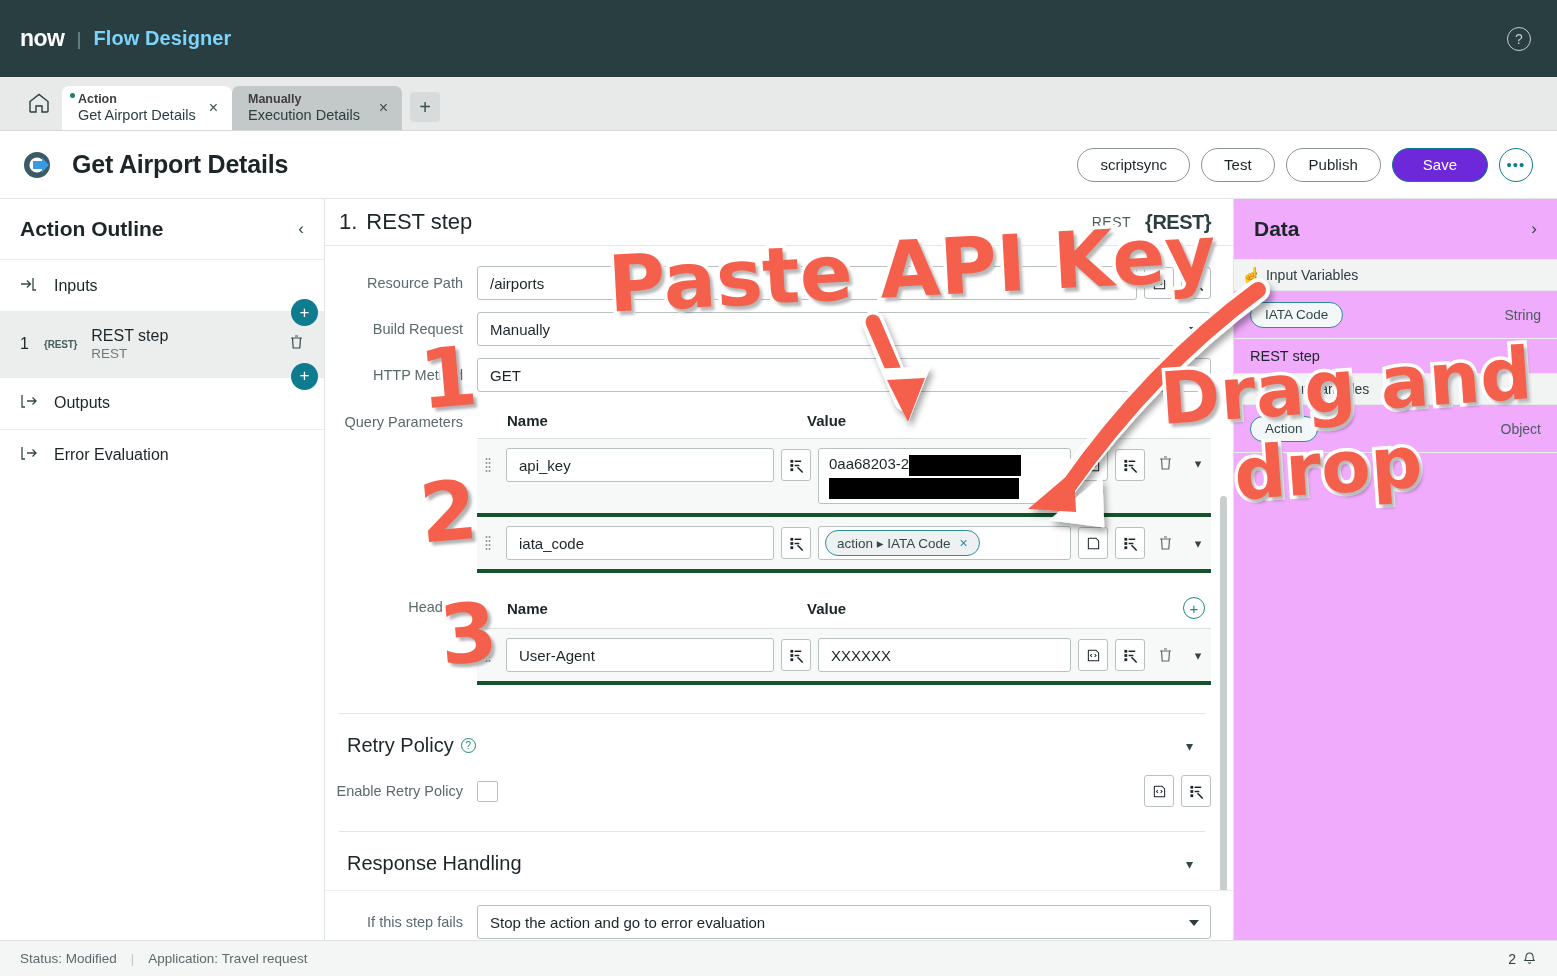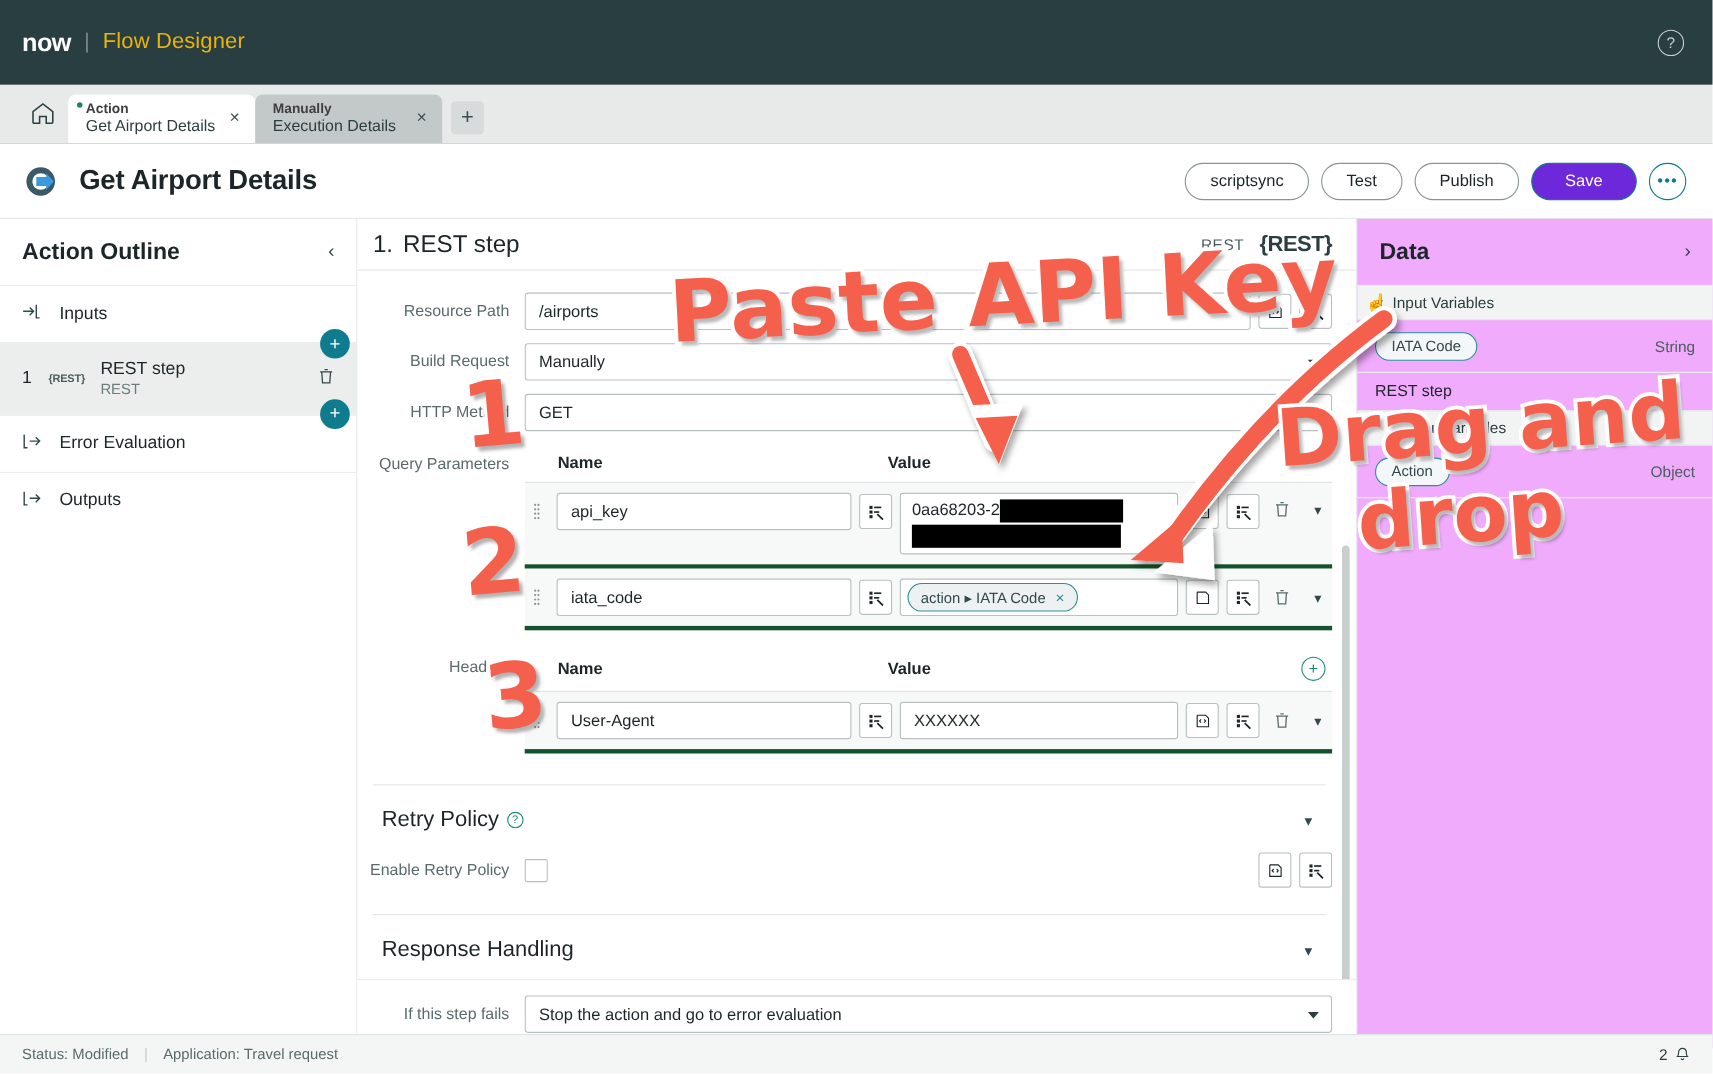--- a/index.html
+++ b/index.html
@@ -11,21 +11,21 @@
   body { position: relative; }
 
   
   .topbar {
     height: 77px; background: #293e40; display: flex; align-items: center;
     padding: 0 20px; position: relative;
   }
   .now-logo { display:flex; align-items:baseline; gap:2px; }
   .now-logo .lw { color:#fff; font-size:23px; font-weight:700; letter-spacing:-0.5px; }
   .logo-sep { color:#7b8c8d; margin:0 12px; font-size:19px; font-weight:300; }
-  .app-name { color:#eab308; font-size:20px; font-weight:400; letter-spacing:.1px;text-align:center; }
+  .app-name { color:#7dd3fc; font-size:20px; font-weight:700; letter-spacing:.1px;text-align:center; }
   .help-circle {
     position:absolute; right:26px; top:50%; transform:translateY(-50%);
     width:24px; height:24px; border-radius:50%; border:1.5px solid #c6cdcd;
     color:#c6cdcd; font-size:14px; display:flex; align-items:center; justify-content:center;
     cursor:pointer;
   }
 
   
   .tabstrip {
     height:54px; background:#e8eaea; display:flex; align-items:flex-end;
@@ -352,30 +352,30 @@
       </span>
       <div class="plus-badge plus-bot">+</div>
     </div>
 
     <div class="outline-row">
       <span class="outline-ic">
         <svg width="18" height="18" viewBox="0 0 18 18" fill="none" stroke="#33484a" stroke-width="1.3">
           <path d="M2 3v12h3M7 9h9M12.5 5.5 16 9l-3.5 3.5"></path>
         </svg>
       </span>
-      <span class="outline-label">Error Evaluation</span>
+      <span class="outline-label">Outputs</span>
     </div>
 
     <div class="outline-row">
       <span class="outline-ic">
         <svg width="18" height="18" viewBox="0 0 18 18" fill="none" stroke="#33484a" stroke-width="1.3">
           <path d="M2 3v12h3M7 9h9M12.5 5.5 16 9l-3.5 3.5"></path>
         </svg>
       </span>
-      <span class="outline-label">Outputs</span>
+      <span class="outline-label">Error Evaluation</span>
     </div>
   </aside>
 
   <section class="main">
     <div class="main-head">
       <span class="step-title">
         <span class="idx">1.</span><span>REST step</span>
       </span>
       <span class="head-right">
         <span class="rest-word">REST</span>

